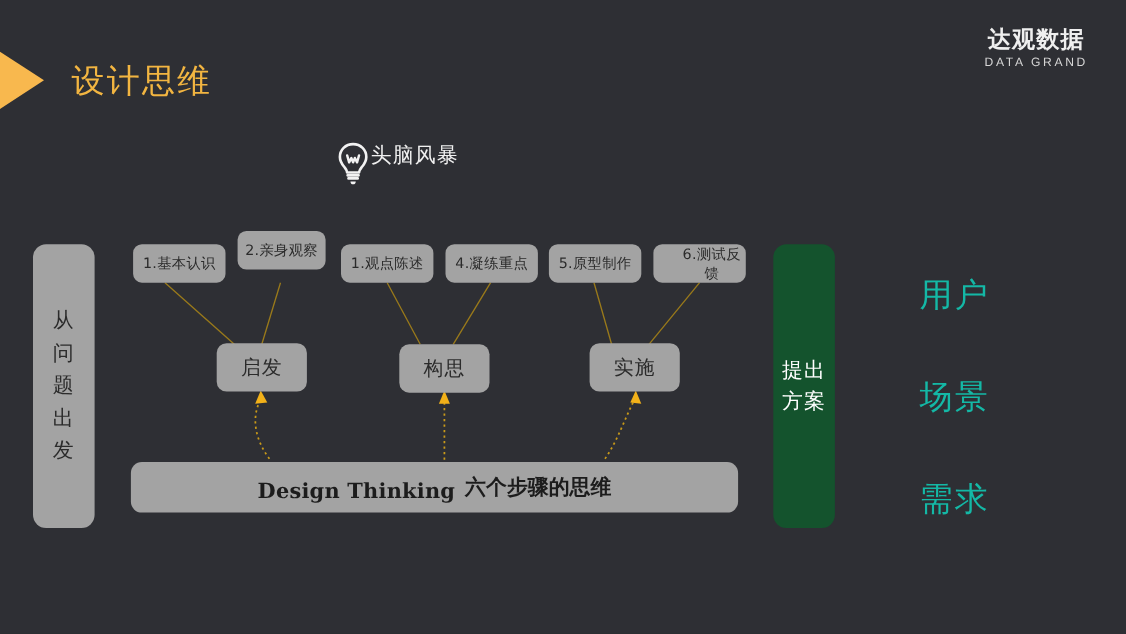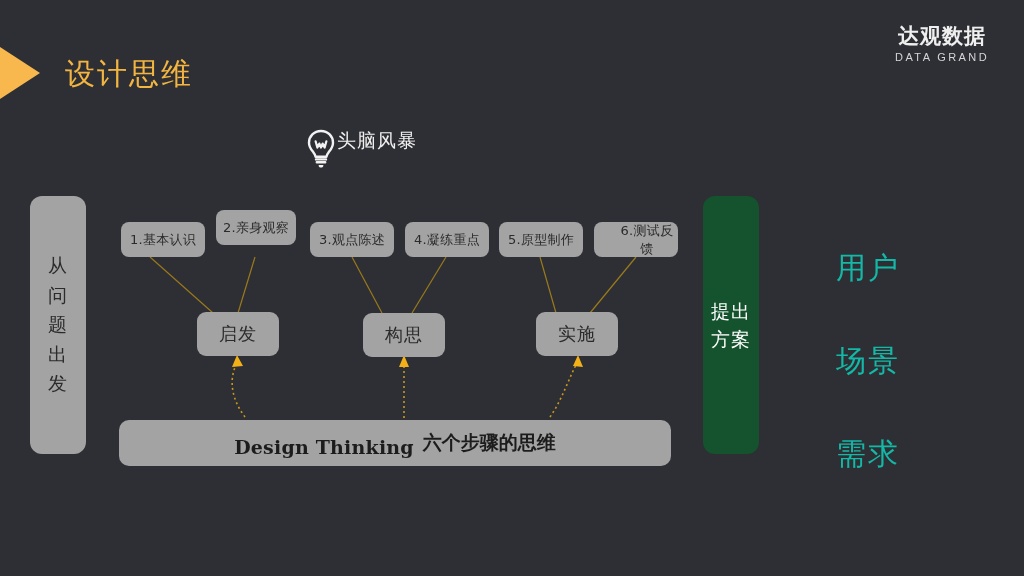--- a/index.html
+++ b/index.html
@@ -106,21 +106,21 @@
   .phase-box {
     width: 82px;
     height: 44px;
     font-size: 18px;
     letter-spacing: 1px;
     border-radius: 9px;
   }
 
   .side-box {
     width: 56px;
-    top: 196px;
+    top: 222px;
     height: 258px;
     border-radius: 12px;
     font-size: 19px;
     line-height: 1.55;
     letter-spacing: 1px;
     writing-mode: initial;
   }
   .side-box .vtext {
     width: 24px;
     word-break: break-all;
@@ -226,21 +226,21 @@
     <span class="vtext">提出方案</span>
   </div>
 
   <div class="box step-box" style="left:121px; top:222px; width:84px;">
     <span>1.基本认识</span>
   </div>
   <div class="box step-box" style="left:216px; top:210px; width:80px;">
     <span>2.亲身观察</span>
   </div>
   <div class="box step-box" style="left:310px; top:222px; width:84px;">
-    <span>3.观点陈述</span>
+    <span>1.观点陈述</span>
   </div>
   <div class="box step-box" style="left:405px; top:222px; width:84px;">
     <span>4.凝练重点</span>
   </div>
   <div class="box step-box" style="left:499px; top:222px; width:84px;">
     <span>5.原型制作</span>
   </div>
   <div class="box step-box" style="left:594px; top:222px; width:84px;padding-left:22px;">
     <span>6.测试反馈</span>
   </div>

